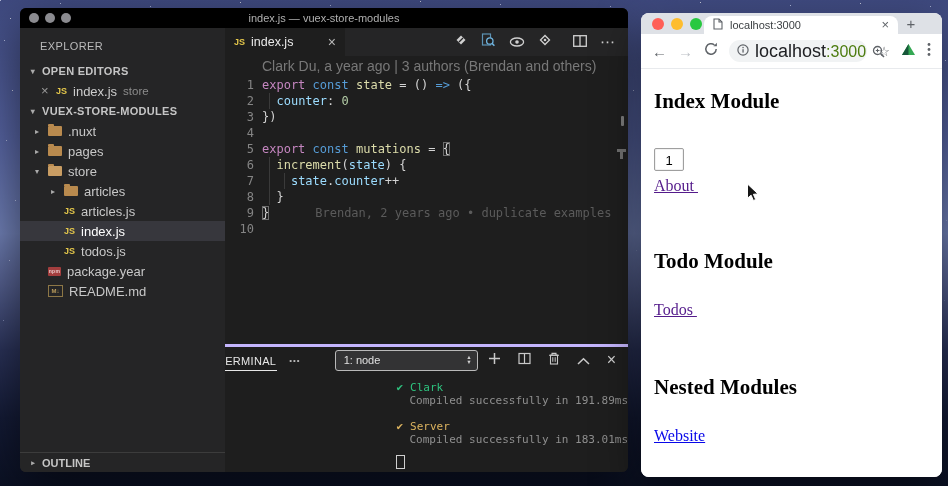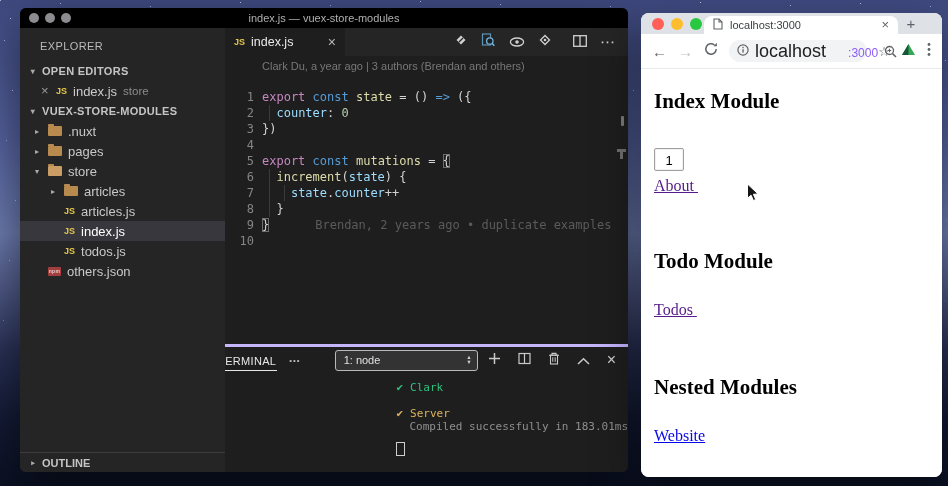--- a/index.html
+++ b/index.html
@@ -39,21 +39,21 @@
     display:flex;align-items:center;justify-content:center;flex-shrink:0;}
   .outline-row{position:absolute;bottom:0;left:0;right:0;height:19px;border-top:1px solid #3c3c3c;background:#252526;
     display:flex;align-items:center;gap:4px;padding-left:8px;font-size:11px;font-weight:700;color:#c5c5c5;}
   .editor-col{flex:1;display:flex;flex-direction:column;min-width:0;background:#1e1e1e;}
   .tabbar{height:28px;background:#252526;display:flex;align-items:stretch;flex-shrink:0;}
   .tab{width:102px;background:#1e1e1e;display:flex;align-items:center;gap:6px;padding:0 9px;font-size:12.5px;color:#e9e9e9;}
   .tab-close{margin-left:auto;color:#b9b9b9;font-size:14px;line-height:12px;}
   .ed-actions{margin-left:auto;display:flex;align-items:center;gap:13px;padding-right:13px;}
   .ed-actions .ellip{color:#d0d0d0;font-size:15px;line-height:8px;}
   .code{flex:1;position:relative;font-family:"DejaVu Sans Mono",monospace;font-size:12px;overflow:hidden;}
-  .codelens{margin:4px 0 16px 37px;height:13px;line-height:13px;font-family:"Liberation Sans",sans-serif;font-size:11px;color:#787878;}
+  .codelens{margin:4px 0 4px 37px;height:13px;line-height:13px;font-family:"Liberation Sans",sans-serif;font-size:14px;color:#787878;}
   .cline{display:flex;height:16px;line-height:16px;position:relative;}
   .lnum{width:29px;text-align:right;color:#858585;flex-shrink:0;}
   .ltext{padding-left:8px;white-space:pre;color:#d4d4d4;}
   .kw{color:#c586c0}.kw2{color:#569cd6}.fn{color:#dcdcaa}.prop{color:#9cdcfe}.num{color:#b5cea8}.pl{color:#d4d4d4}
   .hl{outline:1px solid #6e6e6e;outline-offset:-1px;}
   .blame{color:#5b5b5b;margin-left:46px;}
   .g{position:absolute;top:0;bottom:0;width:1px;background:#3a3a3a;}
   .rm1{position:absolute;right:4px;top:60px;width:3px;height:10px;background:#7a7a7a;border-radius:1px;}
   .rm2{position:absolute;right:2px;top:93px;width:9px;height:3px;background:#6f6f6f;}
   .rm2::after{content:'';position:absolute;left:3px;top:0;width:3px;height:10px;background:#6f6f6f;}
@@ -81,21 +81,21 @@
   .c-tab{margin-left:63px;width:176px;height:18px;background:#fff;border-radius:8px 8px 0 0;
     display:flex;align-items:center;gap:7px;padding:0 9px;font-size:11px;color:#3c4043;}
   .c-tab-label{flex:1;white-space:nowrap;overflow:hidden;}
   .c-tab-close{color:#5f6368;font-size:13px;line-height:10px;}
   .c-newtab{width:26px;text-align:center;color:#5f6368;font-size:15px;line-height:16px;margin-bottom:2px;}
   .c-toolbar{height:34px;background:#fff;border-bottom:1px solid #e8eaed;display:flex;align-items:center;gap:11px;padding:0 11px;flex-shrink:0;}
   .nav{font-size:15px;color:#5f6368;line-height:15px;}
   .nav.dis{color:#bdc1c6;}
   .omnibox{flex:1;height:22px;background:#f1f3f4;border-radius:11px;display:flex;align-items:center;gap:6px;padding:0 8px;min-width:0;}
   .ob-host{font-size:18px;color:#202124;}
-  .ob-port{font-size:12px;color:#8b5cf6;margin-left:22px;}
+  .ob-port{font-size:16px;color:#4d7c0f;}
   .ob-zoom{margin-left:auto;display:flex;}
   .c-star{font-size:13px;color:#5f6368;}
   .c-page{flex:1;background:#fff;padding-left:13px;font-family:"Liberation Serif",serif;color:#000;overflow:hidden;}
   .p-h2{margin:0;font-size:21px;font-weight:700;line-height:24px;}
   .p-btn{display:block;width:30px;height:23px;background:#fff;border:1px solid #9f9f9f;border-radius:2px;
     font-family:"Liberation Sans",sans-serif;font-size:13px;color:#000;text-align:center;line-height:21px;box-shadow:inset 0 0 0 1px #f2f2f2;}
   .p-link{display:table;font-size:16px;text-decoration:underline;white-space:pre;line-height:20px;}
   .sec0 .p-h2{margin-top:20px}.sec0 .p-btn{margin-top:35px}.sec0 .p-link{margin-top:5px}
   .sec1 .p-h2{margin-top:53px}.sec1 .p-link{margin-top:27px}
   .sec2 .p-h2{margin-top:55px}.sec2 .p-link{margin-top:27px}
@@ -165,21 +165,26 @@
               <span>index.js</span>
             </div>
             <div class="trow" style="padding-left: 28px;">
               <span class="spc"></span>
               <span class="js-badge">JS</span>
               <span>todos.js</span>
             </div>
             <div class="trow" style="padding-left: 12px;">
               <span class="spc"></span>
               <span class="icon-npm">npm</span>
-              <span>others.json</span>
+              <span>package.year</span>
+            </div>
+            <div class="trow" style="padding-left: 12px;">
+              <span class="spc"></span>
+              <span class="icon-md">M↓</span>
+              <span>README.md</span>
             </div>
           </div>
         <div class="outline-row">
           <span class="tri" style="font-size:7px">▸</span>
           <span>OUTLINE</span>
         </div>
       </div>
       <div class="editor-col">
         <div class="tabbar">
           <div class="tab">
@@ -292,20 +297,21 @@
                     <path d="M1 7l5.5-5.3L12 7" fill="none" stroke="#c9c9c9" stroke-width="1.5"></path>
                   </svg></span>
               <span class="t-x">×</span>
             </div>
           </div>
           <div class="t-out" id="term-out">
               <div class="t-status">
                 <span style="color: rgb(46, 194, 126);">✔</span>
                 <span style="color: rgb(46, 194, 126);">Clark</span>
               </div>
+              <div class="t-detail">Compiled successfully in 191.89ms</div>
               <div class="t-gap"></div>
               <div class="t-status">
                 <span style="color: rgb(221, 180, 95);">✔</span>
                 <span style="color: rgb(221, 180, 95);">Server</span>
               </div>
               <div class="t-detail">Compiled successfully in 183.01ms</div>
               <div class="t-cursor"></div>
             </div>
         </div>
       </div>

